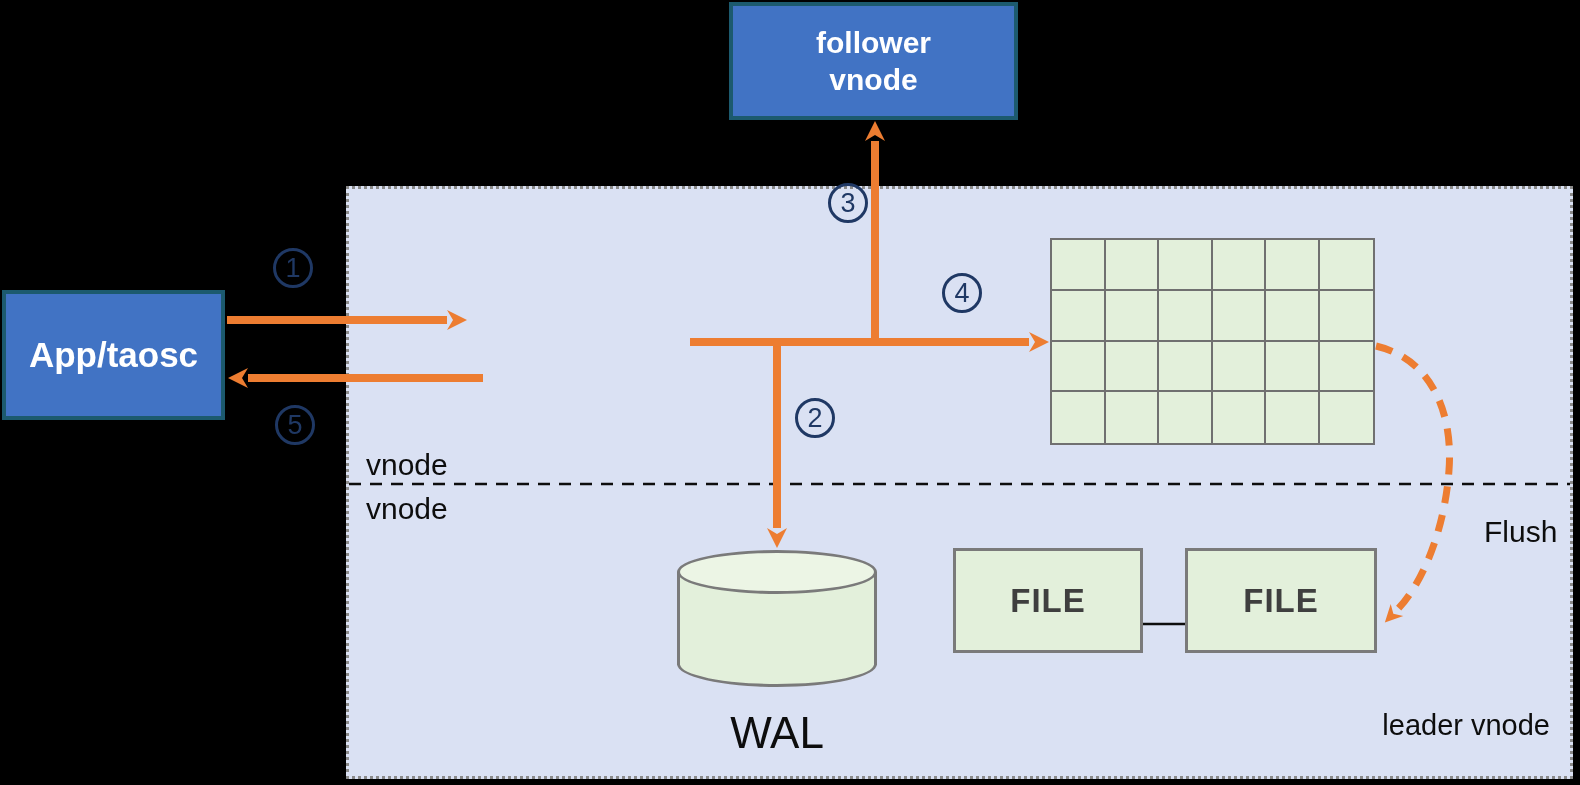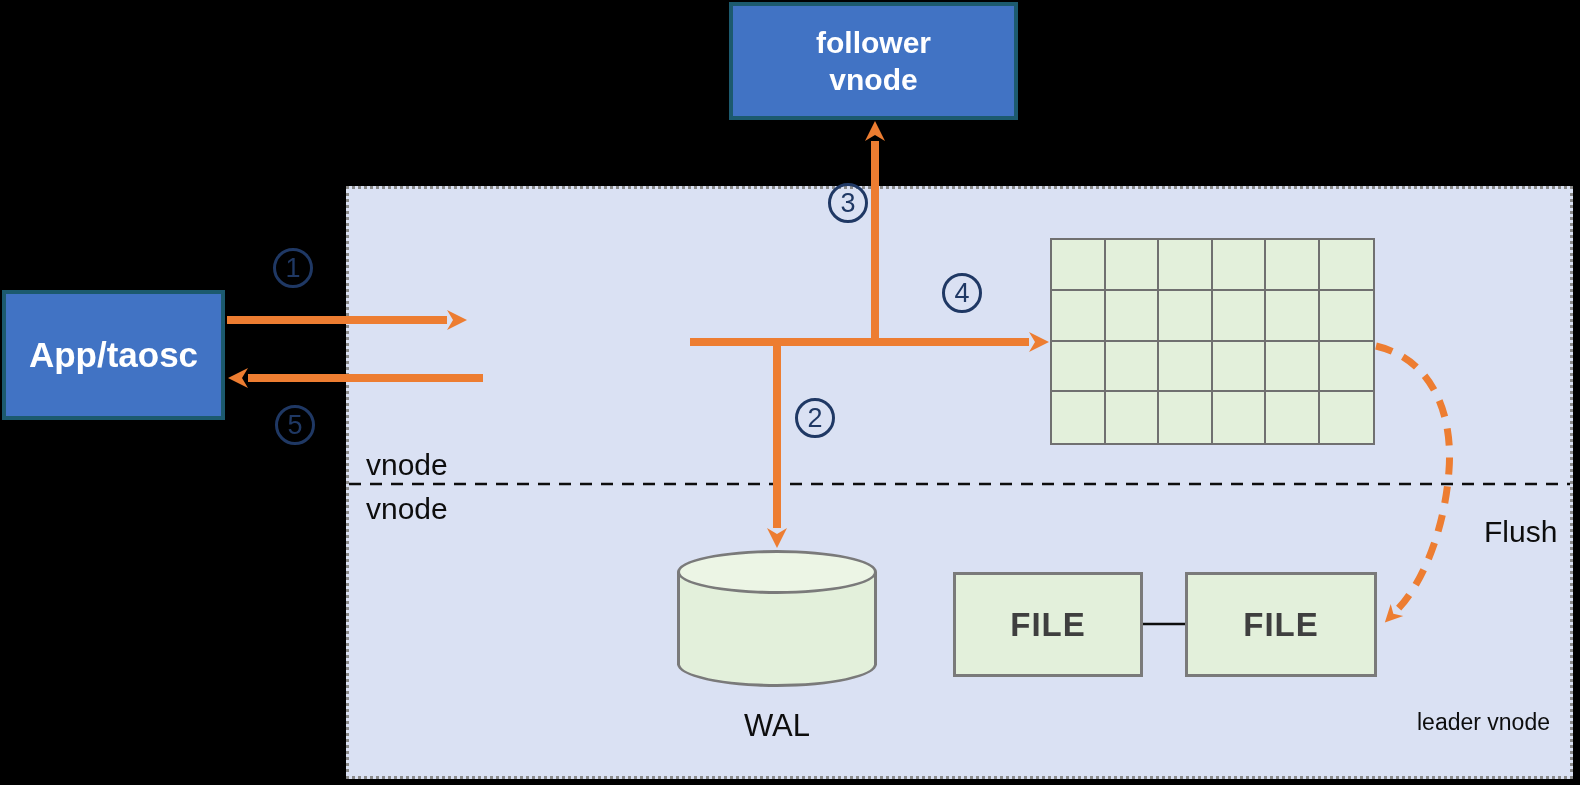--- a/index.html
+++ b/index.html
@@ -32,21 +32,21 @@
   }
   .memtable-grid{
     position:absolute;left:1050px;top:238px;width:325px;height:207px;
     box-sizing:border-box;border:2.5px solid #707070;background:#e3f0db;
     display:grid;grid-template-columns:repeat(6,1fr);grid-template-rows:repeat(4,1fr);
   }
   .memtable-grid .cell{box-sizing:border-box;border-right:2px solid #707070;border-bottom:2px solid #707070;}
   .memtable-grid .cell:nth-child(6n){border-right:none;}
   .memtable-grid .cell:nth-last-child(-n+6){border-bottom:none;}
   .file-box{
-    position:absolute;box-sizing:border-box;top:572px;height:105px;
+    position:absolute;box-sizing:border-box;top:548px;height:105px;
     background:#e3f0db;border:3px solid #7a7a7a;
     display:flex;align-items:center;justify-content:center;
     font-size:33px;font-weight:bold;color:#3f3f3f;letter-spacing:1px;
   }
   .file-left{left:953px;width:190px;}
   .file-right{left:1185px;width:192px;}
   
   .wal-side{
     position:absolute;left:677px;top:572px;width:200px;height:93px;z-index:2;
     box-sizing:border-box;background:#e3f0db;
@@ -57,23 +57,23 @@
     box-sizing:border-box;background:#e3f0db;border:3px solid #7a7a7a;border-radius:50%;
   }
   .wal-top{
     position:absolute;left:677px;top:550px;width:200px;height:44px;z-index:3;
     box-sizing:border-box;background:#ecf5e5;border:3px solid #7a7a7a;border-radius:50%;
   }
   
   .txt{position:absolute;color:#0d0d0d;white-space:nowrap;}
   .lbl-memory{left:366px;top:448px;font-size:30px;}
   .lbl-disk{left:366px;top:492px;font-size:30px;}
-  .lbl-wal{left:677px;top:708px;width:200px;text-align:center;font-size:31px;}
+  .lbl-wal{left:677px;top:708px;width:200px;text-align:center;font-size:44px;}
   .lbl-flush{left:1450px;top:515px;font-size:30px;margin-left:34px;}
-  .lbl-leader{left:1300px;top:709px;width:250px;text-align:right;font-size:23px;}
+  .lbl-leader{left:1300px;top:709px;width:250px;text-align:right;font-size:29px;}
   
   .step{
     position:absolute;width:40px;height:40px;box-sizing:border-box;
     border:3px solid #1f3864;border-radius:50%;color:#1f3864;
     display:flex;align-items:center;justify-content:center;
     font-size:27px;line-height:1;z-index:11;
   }
   .step1{left:273px;top:248px;}
   .step2{left:795px;top:398px;}
   .step3{left:828px;top:183px;}

